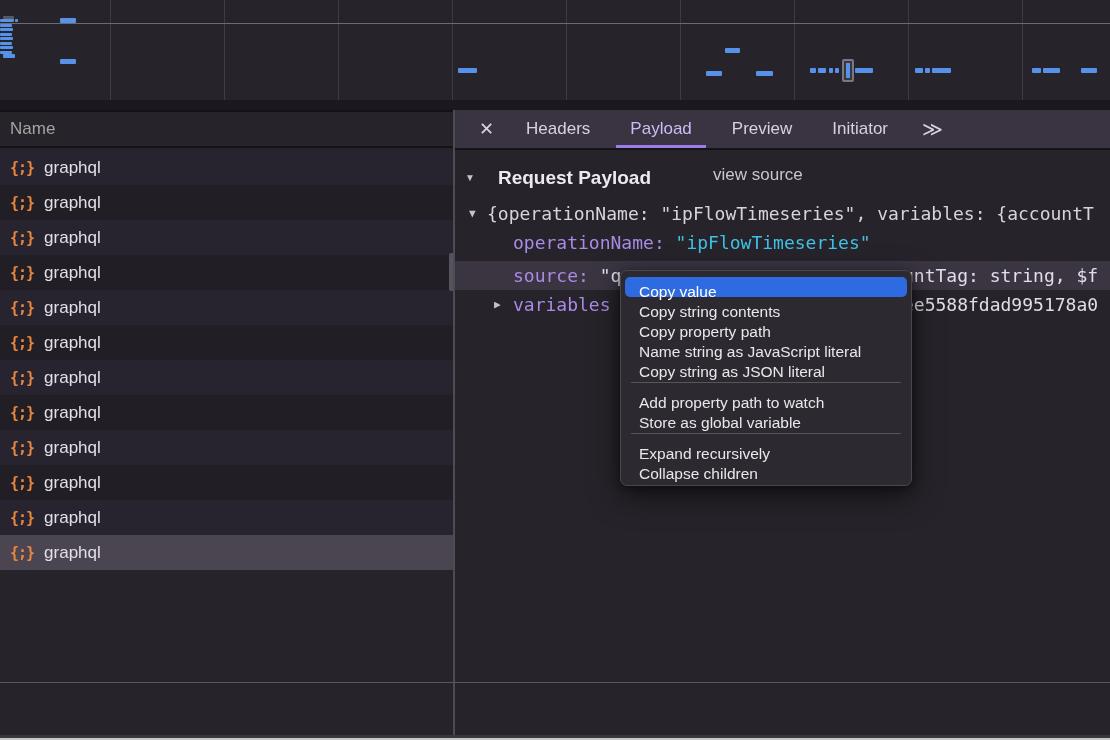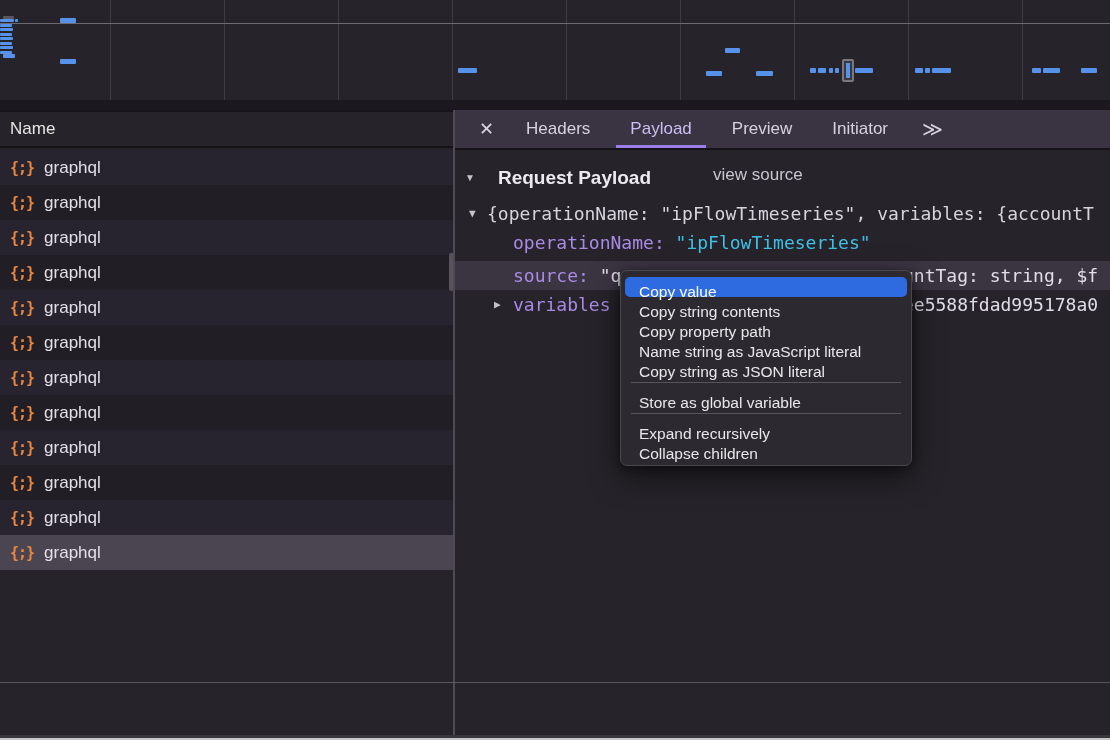--- a/index.html
+++ b/index.html
@@ -15,21 +15,21 @@
   .ov-bar.gray{background:#5a575e;}
   .ov-marker{position:absolute;border:2px solid #7a7780;border-radius:2px;
              background:rgba(120,118,128,.25);box-sizing:border-box;}
   .ov-marker .inner{position:absolute;left:2px;top:2px;bottom:2px;width:4px;background:#5692ea;}
   .ov-bottom{position:absolute;left:0;top:100px;width:1110px;height:10px;background:#1b191f;}
 
   
   .name-header{position:absolute;left:0;top:110px;width:453px;height:38px;background:#26232a;
                border-top:2px solid #151318;border-bottom:2px solid #151318;box-sizing:border-box;
                display:flex;align-items:center;padding-left:10px;
-               font-size:17px;color:#e5e5e5;}
+               font-size:17px;color:#a3a3a3;}
   .rowlist{position:absolute;left:0;top:150px;width:453px;}
   .net-row{height:35px;display:flex;align-items:center;padding-left:10px;box-sizing:border-box;
            font-size:17px;color:#e2dfe7;cursor:default;}
   .net-row.odd{background:#272430;}
   .net-row.even{background:#211e26;}
   .net-row.selected{background:#4b4552;}
   .net-row .req-icon{color:#e8873f;font-family:"DejaVu Sans Mono",monospace;
                      font-size:15px;font-weight:bold;letter-spacing:-1px;margin-right:10px;}
   .scroll-thumb{position:absolute;left:449px;top:253px;width:5px;height:38px;
                 background:#56535d;border-radius:2px;}
@@ -239,19 +239,20 @@
   <div class="footer-line"></div>
   <div class="bottom-edge"></div>
 
   <div class="ctx-menu" id="ctxmenu">
       <div class="ctx-item hl">Copy value</div>
       <div class="ctx-item">Copy string contents</div>
       <div class="ctx-item">Copy property path</div>
       <div class="ctx-item">Name string as JavaScript literal</div>
       <div class="ctx-item">Copy string as JSON literal</div>
       <div class="ctx-sep"></div>
+      <div class="ctx-item">Add property path to watch</div>
       <div class="ctx-item">Store as global variable</div>
       <div class="ctx-sep"></div>
       <div class="ctx-item">Expand recursively</div>
       <div class="ctx-item">Collapse children</div>
     </div>
 
 </div>
 
 </body></html>

